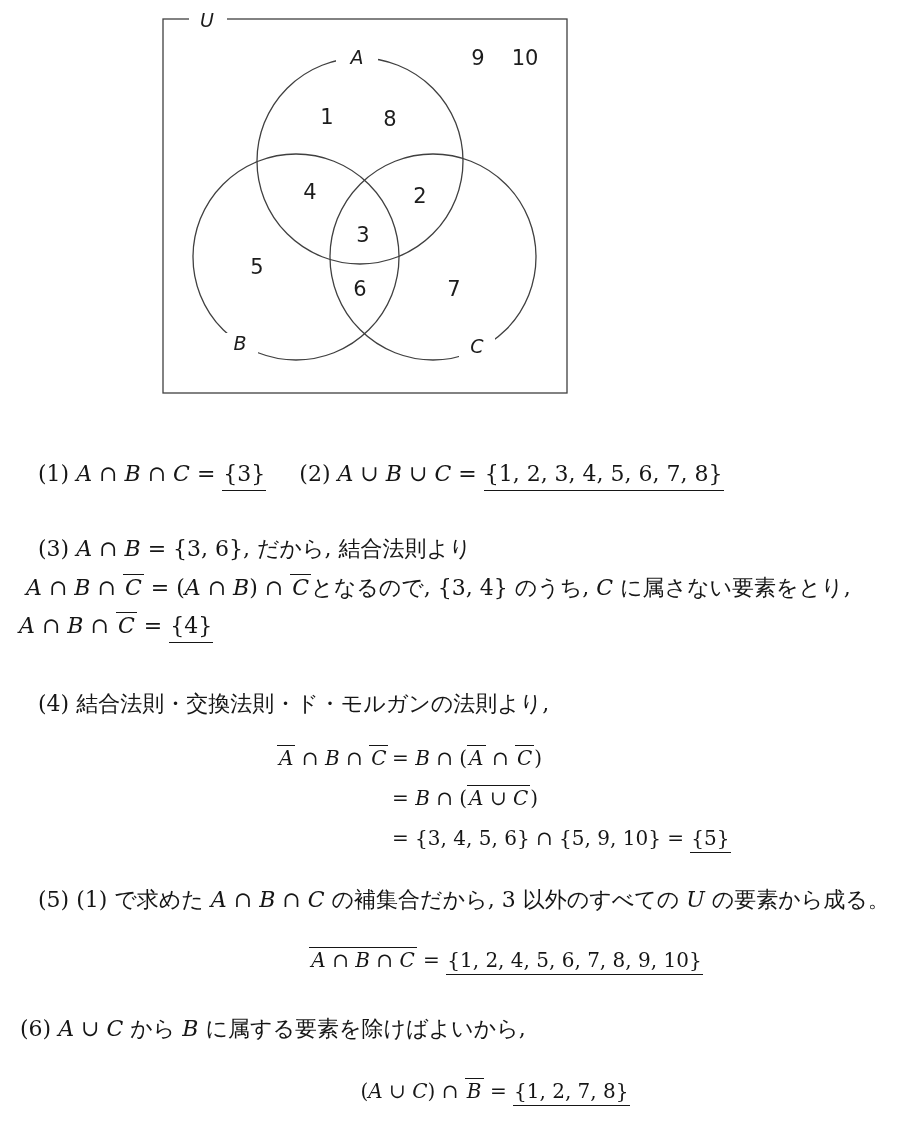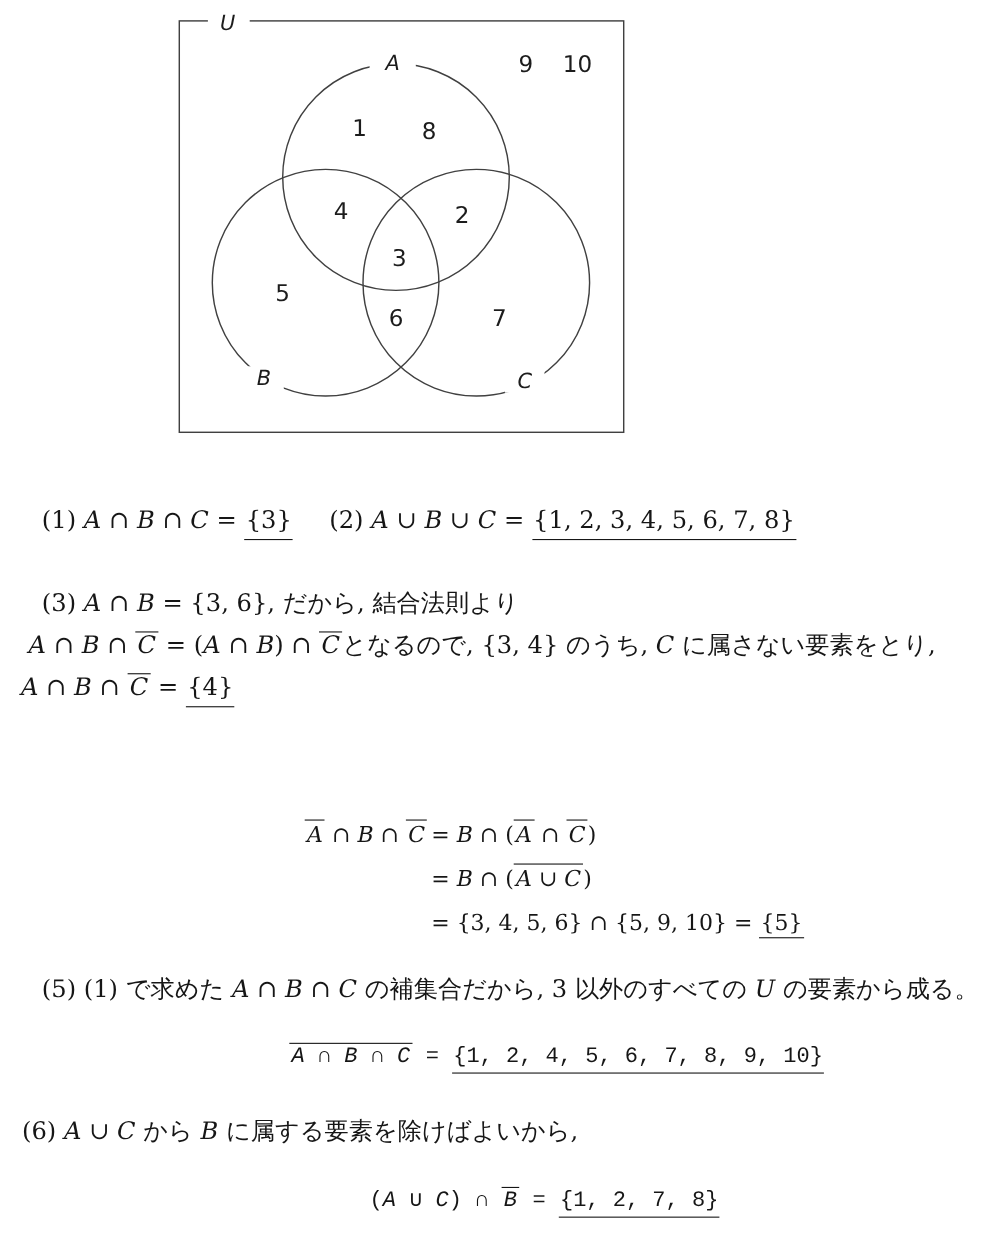--- a/index.html
+++ b/index.html
@@ -5,21 +5,21 @@
   html,body{margin:0;padding:0;background:#ffffff;}
   .page{
     position:relative;width:902px;height:1133px;background:#ffffff;
     font-family:"DejaVu Serif","Liberation Serif",serif;color:#161616;overflow:hidden;
   }
   .venn-svg{position:absolute;left:0;top:0;}
   .line{
     position:absolute;font-size:22px;line-height:27px;white-space:pre;
   }
   .center-eq{
-    position:absolute;font-size:20px;line-height:27px;white-space:pre;text-align:center;font-family:Liberation Mono, monospace;
+    position:absolute;font-size:20px;line-height:27px;white-space:pre;text-align:center;
   }
   .eqgrid{
     position:absolute;display:grid;grid-template-columns:106px auto;
     column-gap:9px;row-gap:13px;font-size:20px;line-height:27px;white-space:pre;
   }
   .eqlhs{text-align:right;}
   .r-rm{font-style:normal;}
   .r-it{font-style:italic;}
   .r-jp{font-style:normal;}
   .r-ov{
@@ -73,20 +73,21 @@
     <text class="svg-num" x="360" y="296" text-anchor="middle">6</text>
     <text class="svg-num" x="454" y="296" text-anchor="middle">7</text>
   </svg>
 
   <div class="line" style="top:460px;left:38px"><span class="r-rm">(1) </span><span class="r-it">A</span><span class="r-rm"> ∩ </span><span class="r-it">B</span><span class="r-rm"> ∩ </span><span class="r-it">C</span><span class="r-rm"> = </span><span class="r-un">{3}</span><span class="r-rm">  (2) </span><span class="r-it">A</span><span class="r-rm"> ∪ </span><span class="r-it">B</span><span class="r-rm"> ∪ </span><span class="r-it">C</span><span class="r-rm"> = </span><span class="r-un">{1, 2, 3, 4, 5, 6, 7, 8}</span></div>
 
   <div class="line" style="top:535px;left:38px"><span class="r-rm">(3) </span><span class="r-it">A</span><span class="r-rm"> ∩ </span><span class="r-it">B</span><span class="r-rm"> = {3, 6}</span><span class="r-jp">, だから, 結合法則より</span></div>
   <div class="line" style="top:574px;left:26px"><span class="r-it">A</span><span class="r-rm"> ∩ </span><span class="r-it">B</span><span class="r-rm"> ∩ </span><span class="r-ov">C</span><span class="r-rm"> = (</span><span class="r-it">A</span><span class="r-rm"> ∩ </span><span class="r-it">B</span><span class="r-rm">) ∩ </span><span class="r-ov">C</span><span class="r-jp">となるので, {3, 4} のうち, </span><span class="r-it">C</span><span class="r-jp"> に属さない要素をとり,</span></div>
   <div class="line" style="top:612px;left:19px"><span class="r-it">A</span><span class="r-rm"> ∩ </span><span class="r-it">B</span><span class="r-rm"> ∩ </span><span class="r-ov">C</span><span class="r-rm"> = </span><span class="r-un">{4}</span></div>
 
+  <div class="line" style="top:690px;left:38px"><span class="r-rm">(4) </span><span class="r-jp">結合法則・交換法則・ド・モルガンの法則より,</span></div>
 
   <div class="eqgrid" style="top:745px;left:277px">
     <div class="eqlhs"><span class="r-ov">A</span><span class="r-rm"> ∩ </span><span class="r-it">B</span><span class="r-rm"> ∩ </span><span class="r-ov">C</span></div>
     <div><span class="r-rm">= </span><span class="r-it">B</span><span class="r-rm"> ∩ (</span><span class="r-ov">A</span><span class="r-rm"> ∩ </span><span class="r-ov">C</span><span class="r-rm">)</span></div>
     <div class="eqlhs"></div>
     <div><span class="r-rm">= </span><span class="r-it">B</span><span class="r-rm"> ∩ (</span><span class="r-ov">A ∪ C</span><span class="r-rm">)</span></div>
     <div class="eqlhs"></div>
     <div><span class="r-rm">= {3, 4, 5, 6} ∩ {5, 9, 10} = </span><span class="r-un">{5}</span></div>
   </div>
 

